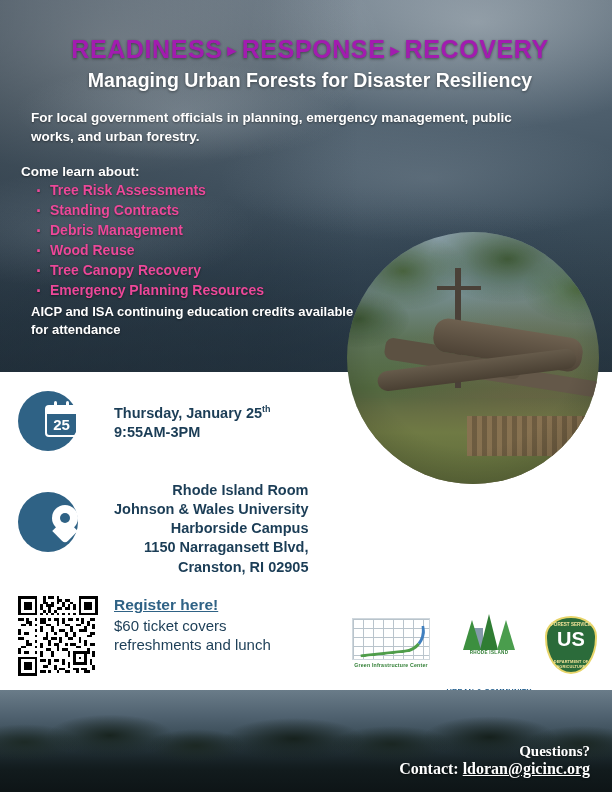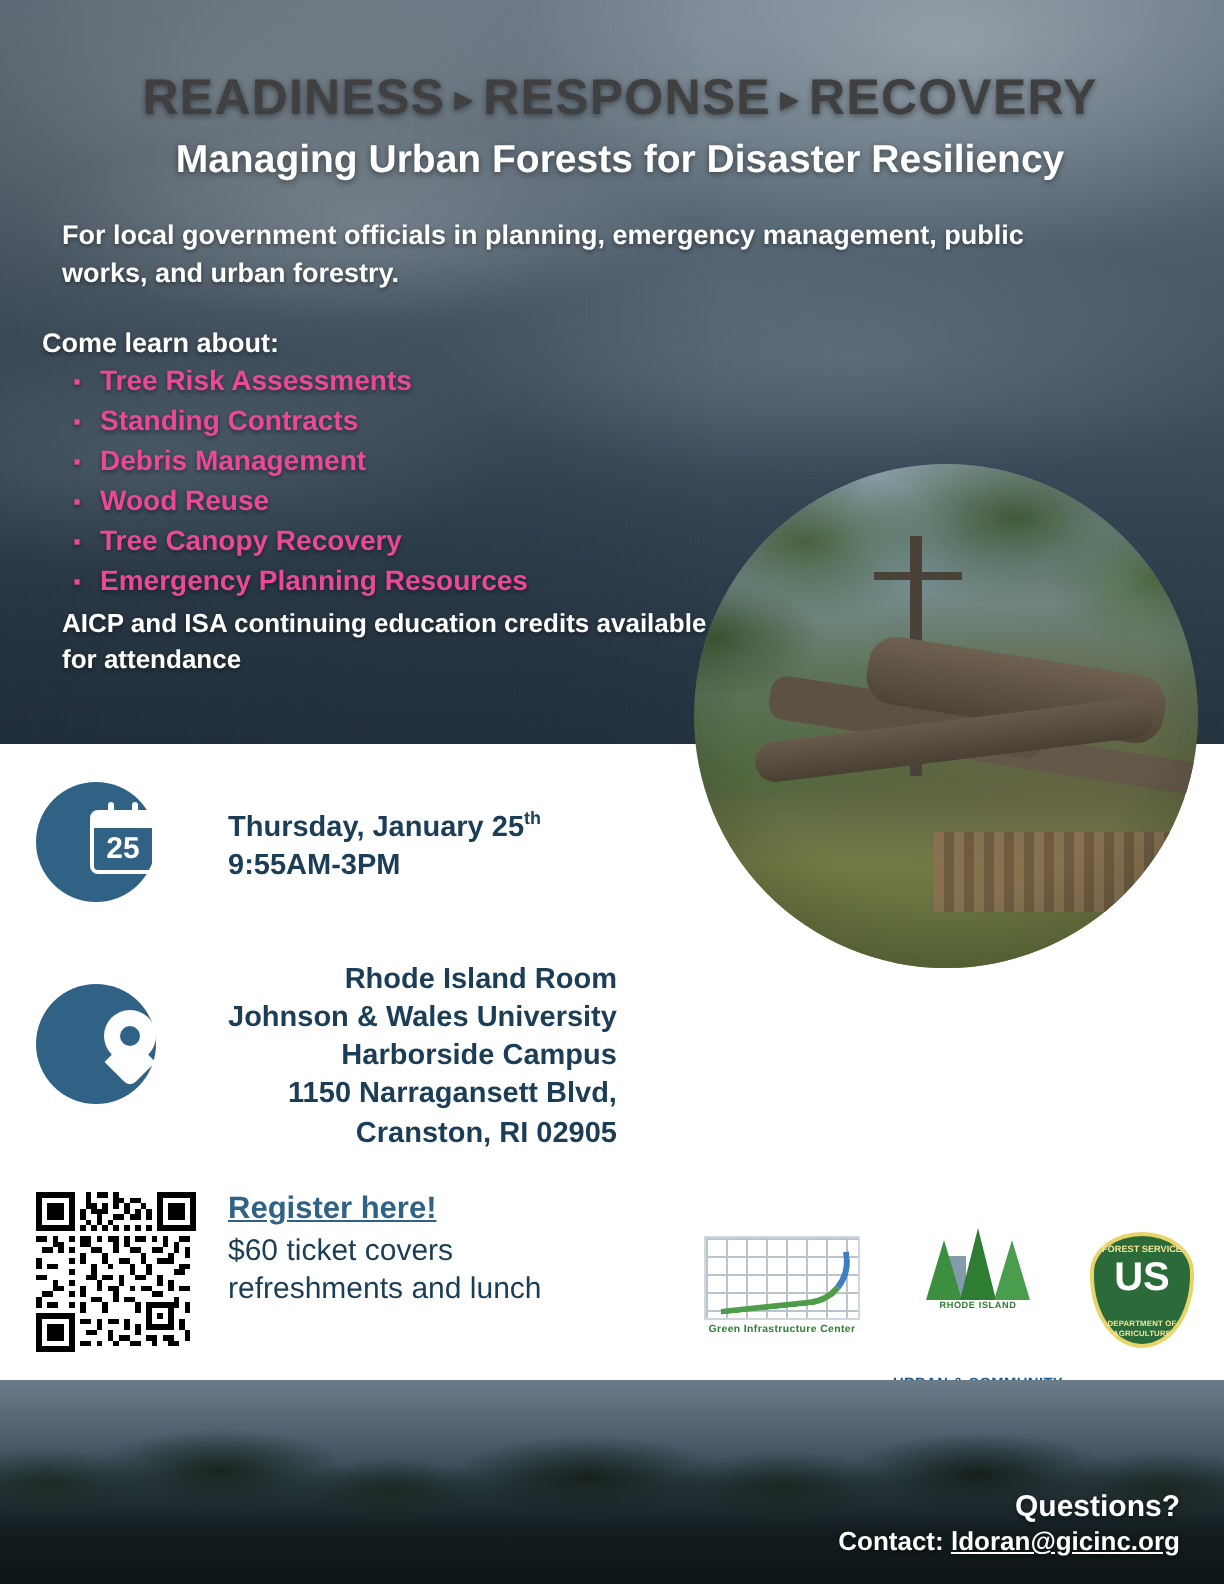--- a/index.html
+++ b/index.html
@@ -56,21 +56,21 @@
 
   
   .headline-wrap {
     position: absolute;
     left: 30px;
     top: 36px;
     width: 560px;
     text-align: center;
   }
   .headline {
-    color: #404040;
+    color: #a21caf;
     font-size: 25px;
     font-weight: bold;
     letter-spacing: 0.6px;
     line-height: 1.1;
     text-shadow: 0 1px 3px rgba(0,0,0,0.45);
     white-space: nowrap;
   }
   .headline .arrow {
     display: inline-block;
     margin: 0 5px;
@@ -458,20 +458,21 @@
   
   .bottom-band {
     position: absolute;
     left: 0;
     top: 690px;
     width: 612px;
     height: 102px;
     overflow: hidden;
     background:
       linear-gradient(to bottom, #6a7c89 0%, #4f616f 26%, #33454f 52%, #22323b 78%, #1a262d 100%);
+    font-family: Liberation Serif, serif;
   }
   .bottom-band .treeline {
     position: absolute;
     left: 0; top: 18px;
     width: 612px; height: 86px;
     background:
       radial-gradient(ellipse 80px 26px at 4% 40%, #1d2a26, rgba(0,0,0,0) 70%),
       radial-gradient(ellipse 90px 30px at 18% 32%, #18241f, rgba(0,0,0,0) 70%),
       radial-gradient(ellipse 70px 24px at 32% 44%, #1c2823, rgba(0,0,0,0) 70%),
       radial-gradient(ellipse 100px 30px at 48% 36%, #16211d, rgba(0,0,0,0) 70%),
@@ -488,21 +489,21 @@
   }
   .questions .q {
     color: #ffffff;
     font-size: 15px;
     font-weight: bold;
     line-height: 1.2;
     text-shadow: 0 1px 2px rgba(0,0,0,0.5);
   }
   .questions .c {
     color: #ffffff;
-    font-size: 13px;
+    font-size: 16px;
     font-weight: bold;
     text-shadow: 0 1px 2px rgba(0,0,0,0.5);
     text-align: right;
   }
   .questions .c a {
     color: #ffffff;
     text-decoration: underline;
   }
 </style>
 </head>

